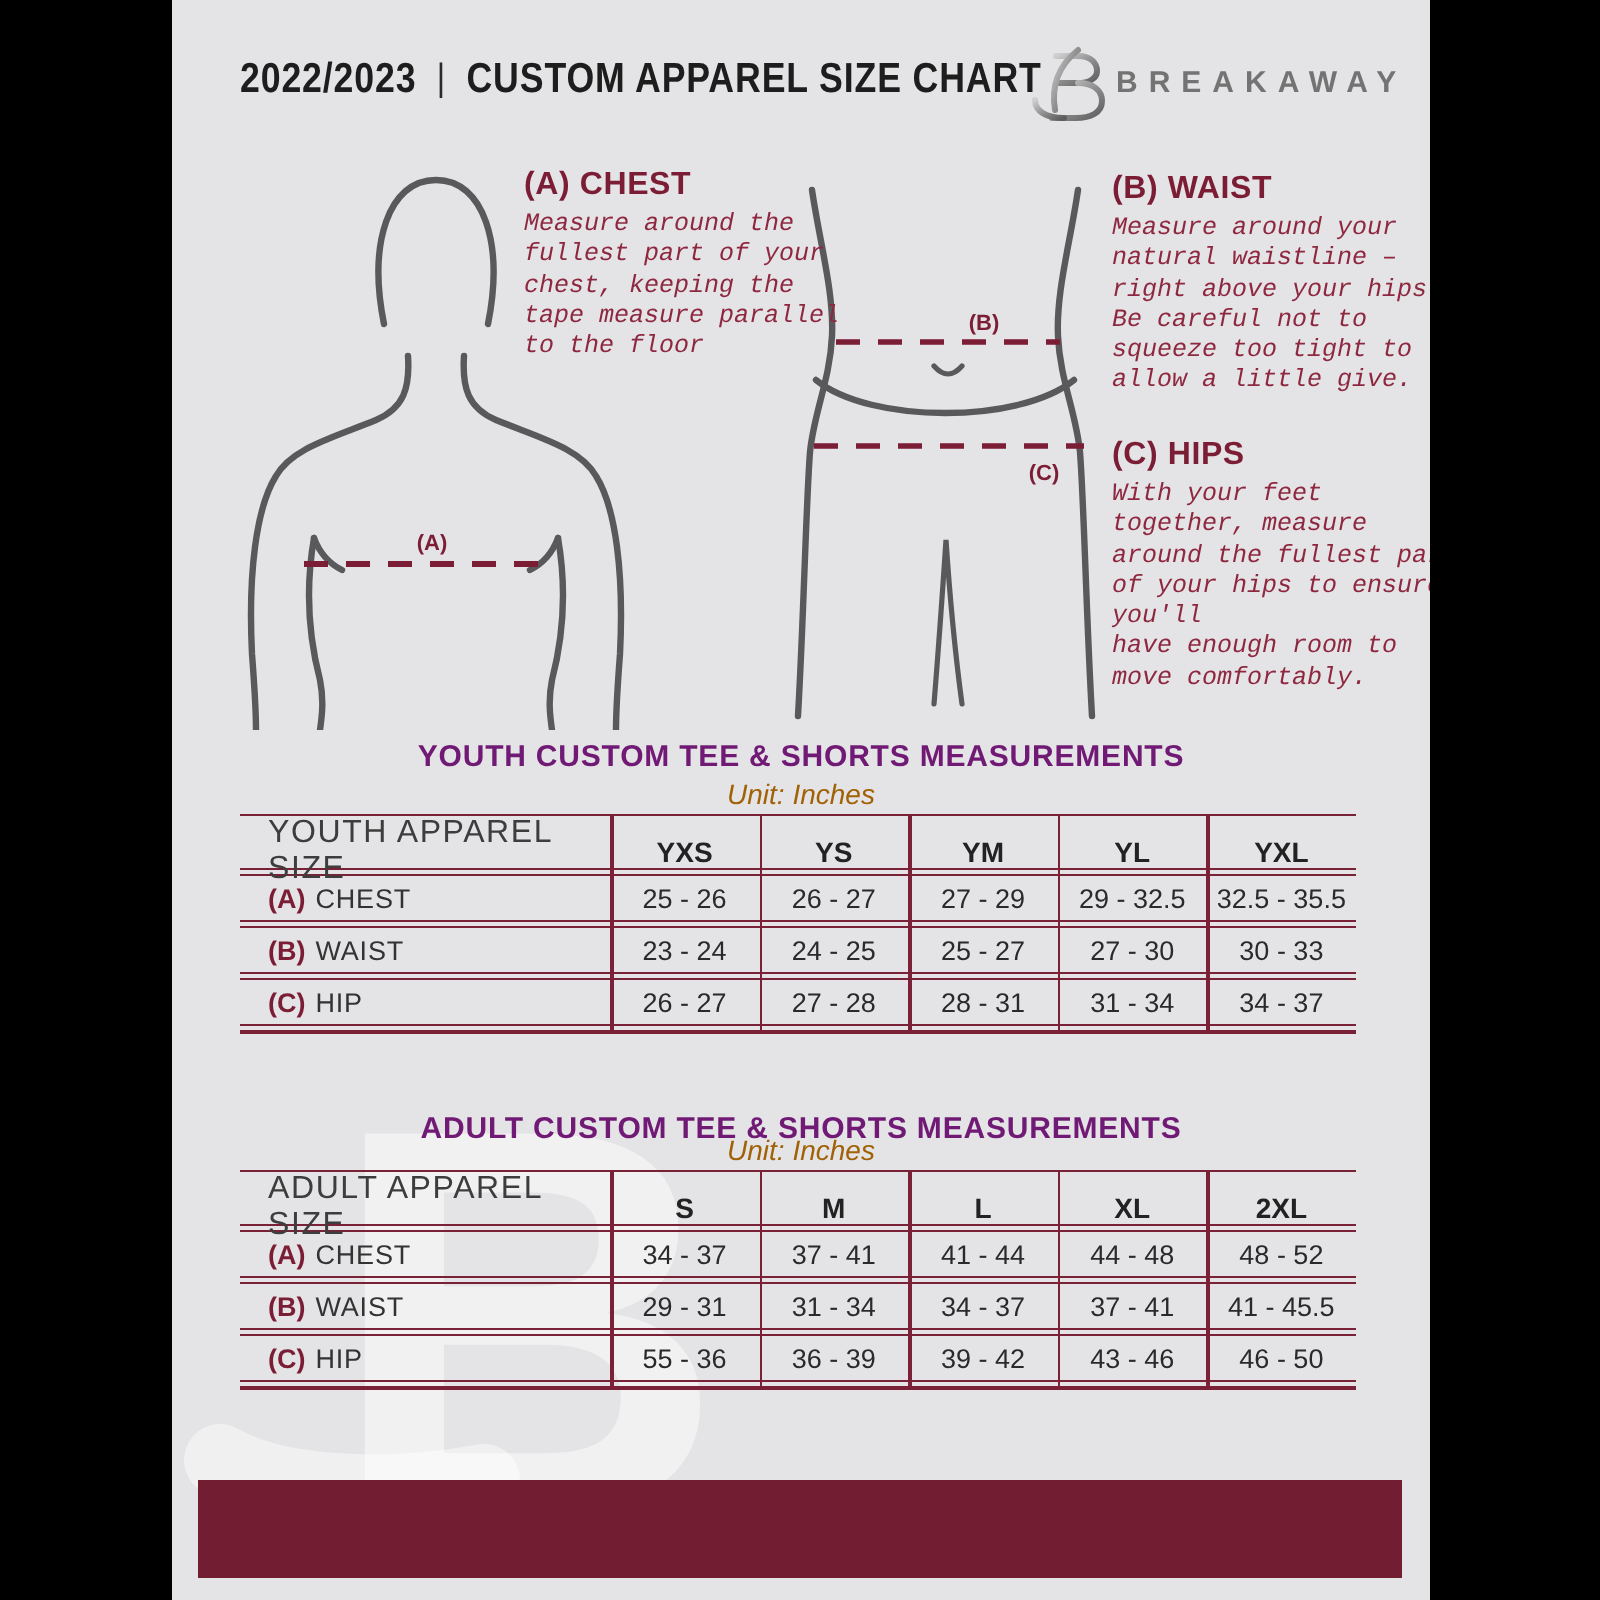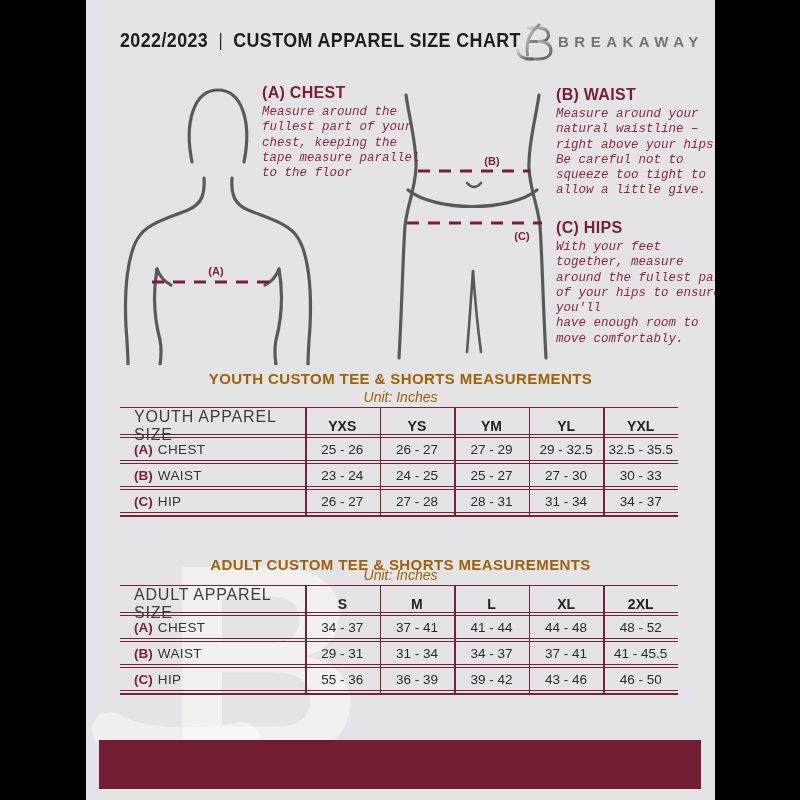--- a/index.html
+++ b/index.html
@@ -37,21 +37,21 @@
     color:var(--mtext);white-space:pre;font-family:Liberation Mono, monospace;}
   .h-chest{left:176px;top:84px;}
   .b-chest{left:176px;top:105px;}
   .h-waist{left:470px;top:86px;}
   .b-waist{left:470px;top:107px;}
   .h-hips{left:470px;top:219px;}
   .b-hips{left:470px;top:240px;}
 
   
   .sec-title{position:absolute;left:0;width:629px;text-align:center;font-weight:700;
-    font-size:15px;letter-spacing:.4px;color:#a16207;}
+    font-size:15px;letter-spacing:.4px;color:#701a75;}
   .sec-unit{position:absolute;left:0;width:629px;text-align:center;font-style:italic;
     font-size:14px;color:#a16207;}
   .t1-title{top:370px;} .t1-unit{top:389px;}
   .t2-title{top:556px;} .t2-unit{top:567px;}
 
   
   .stable{position:absolute;left:34px;width:558px;border-top:1.5px solid var(--line);
     border-bottom:1.5px solid var(--line);}
   .t1{top:407px;} .t2{top:585px;}
   .trow{display:grid;grid-template-columns:185px repeat(5,1fr);}

